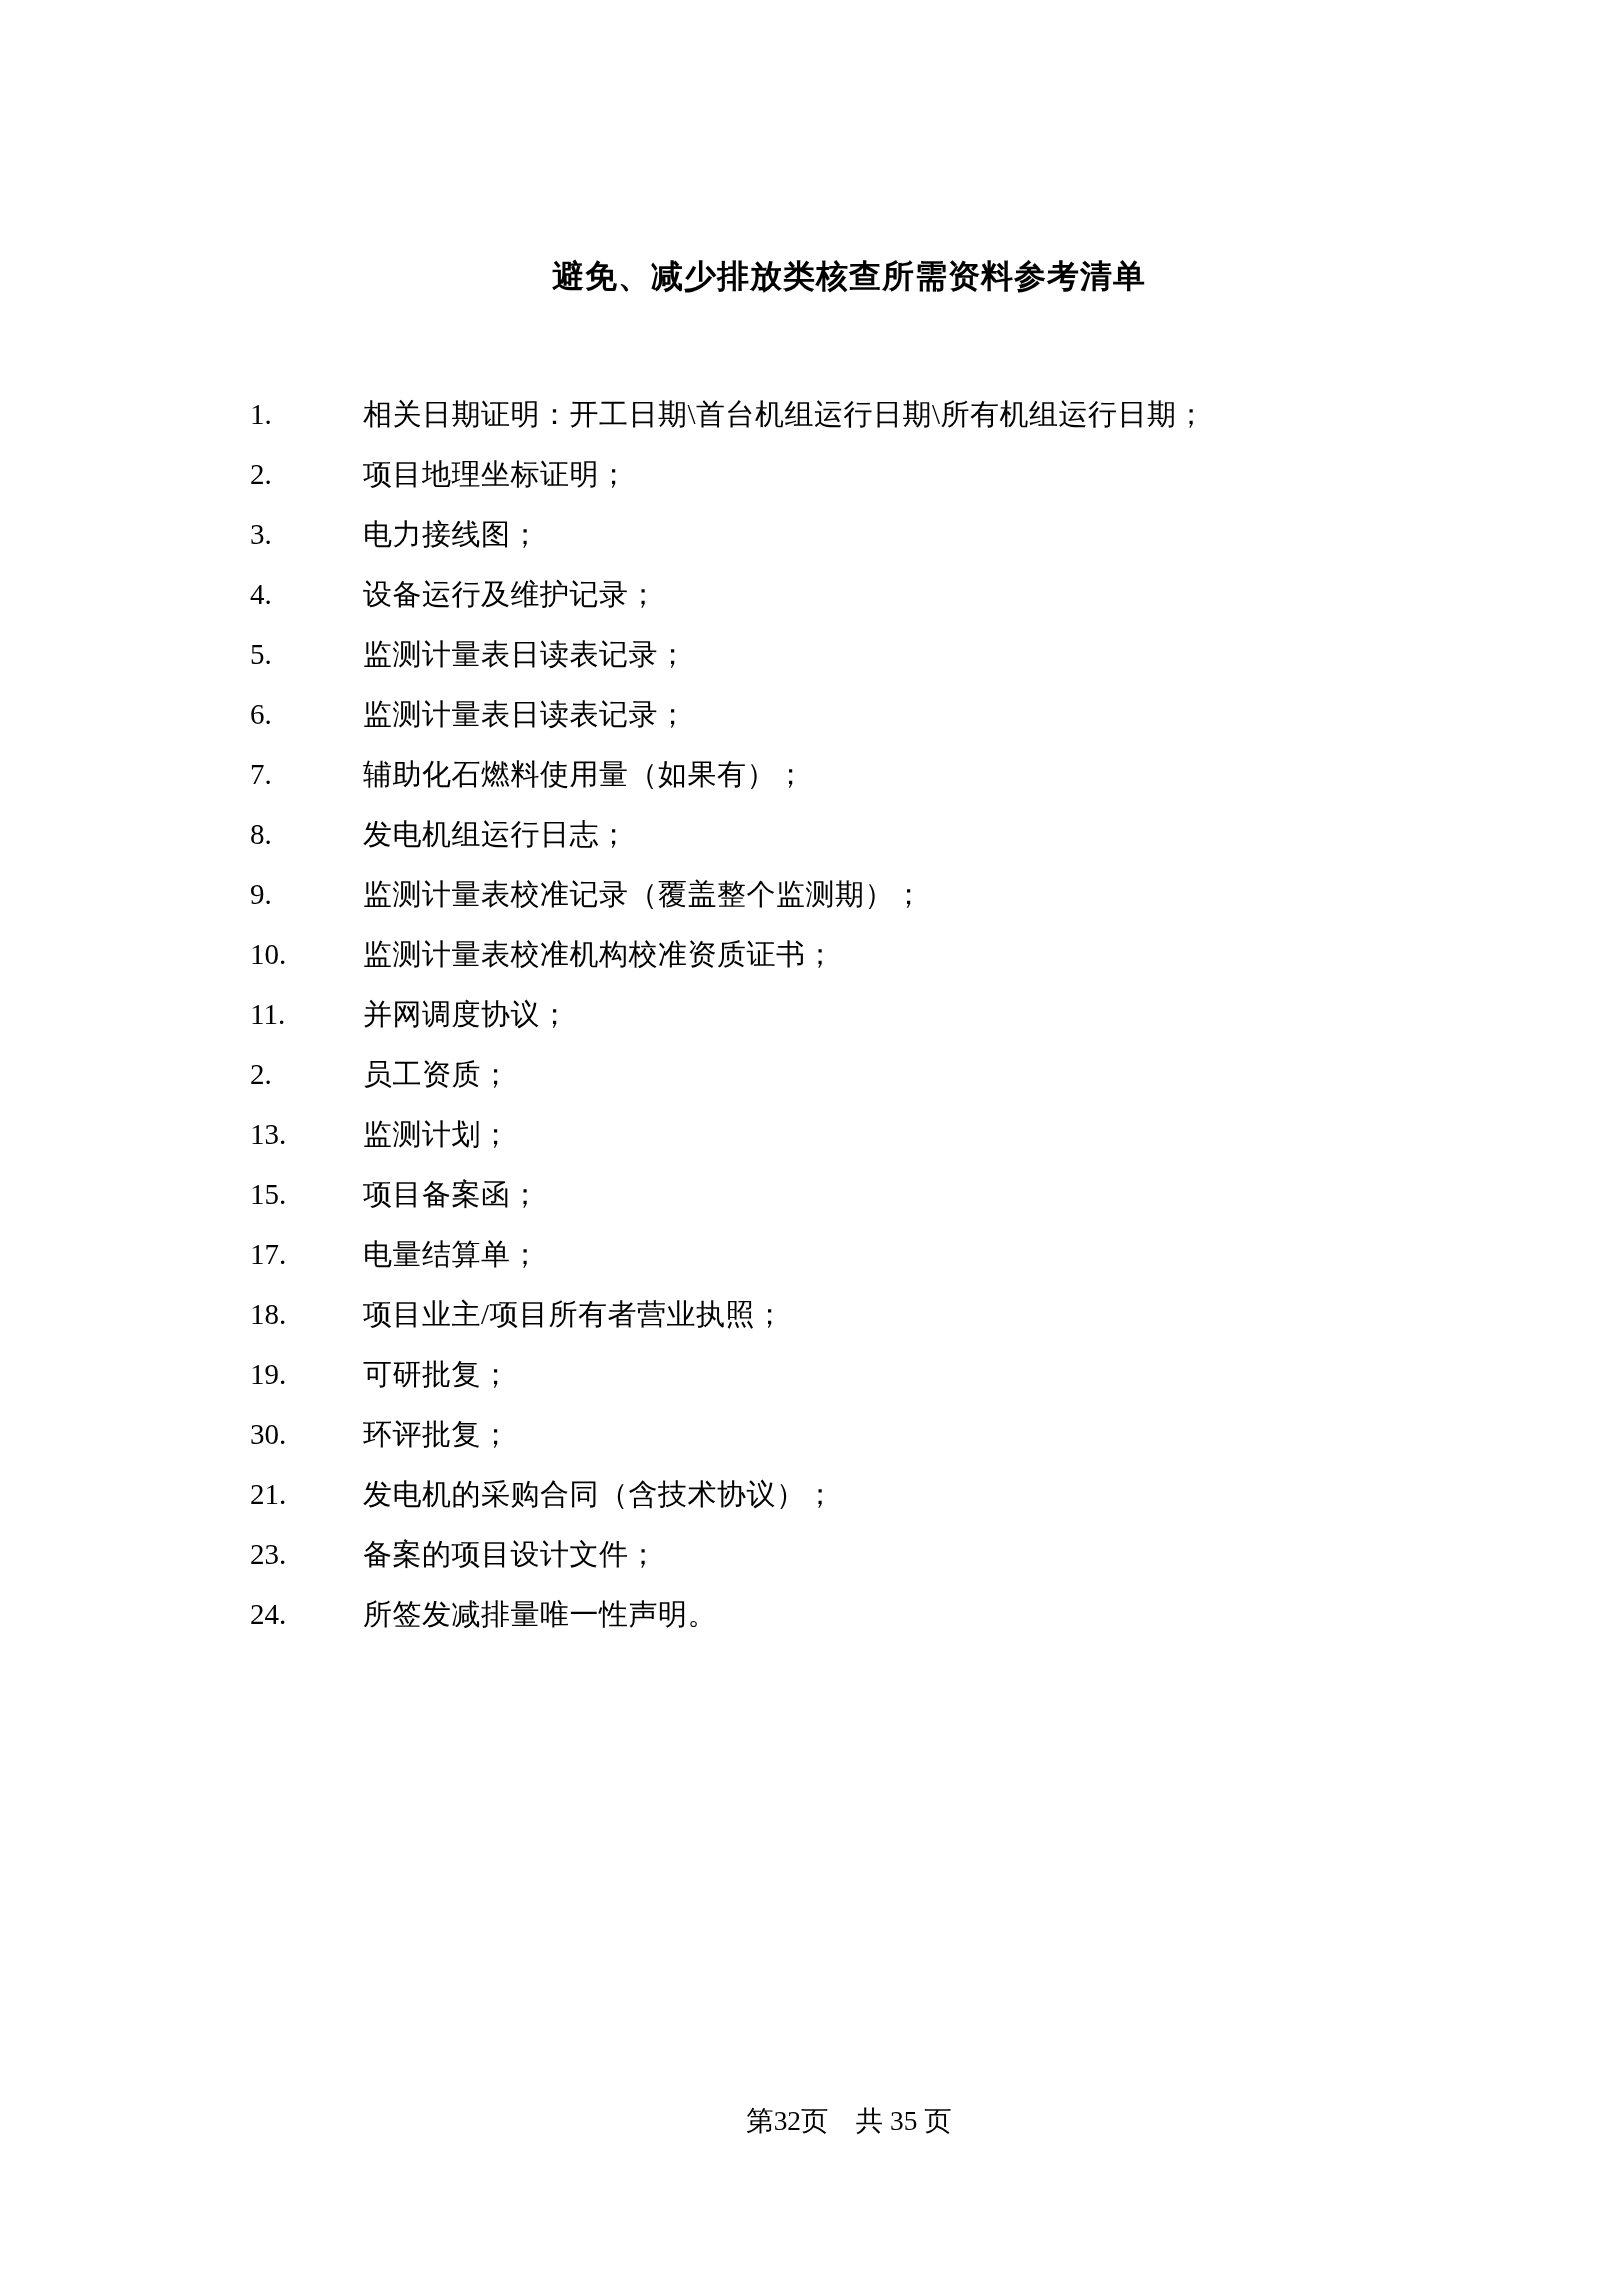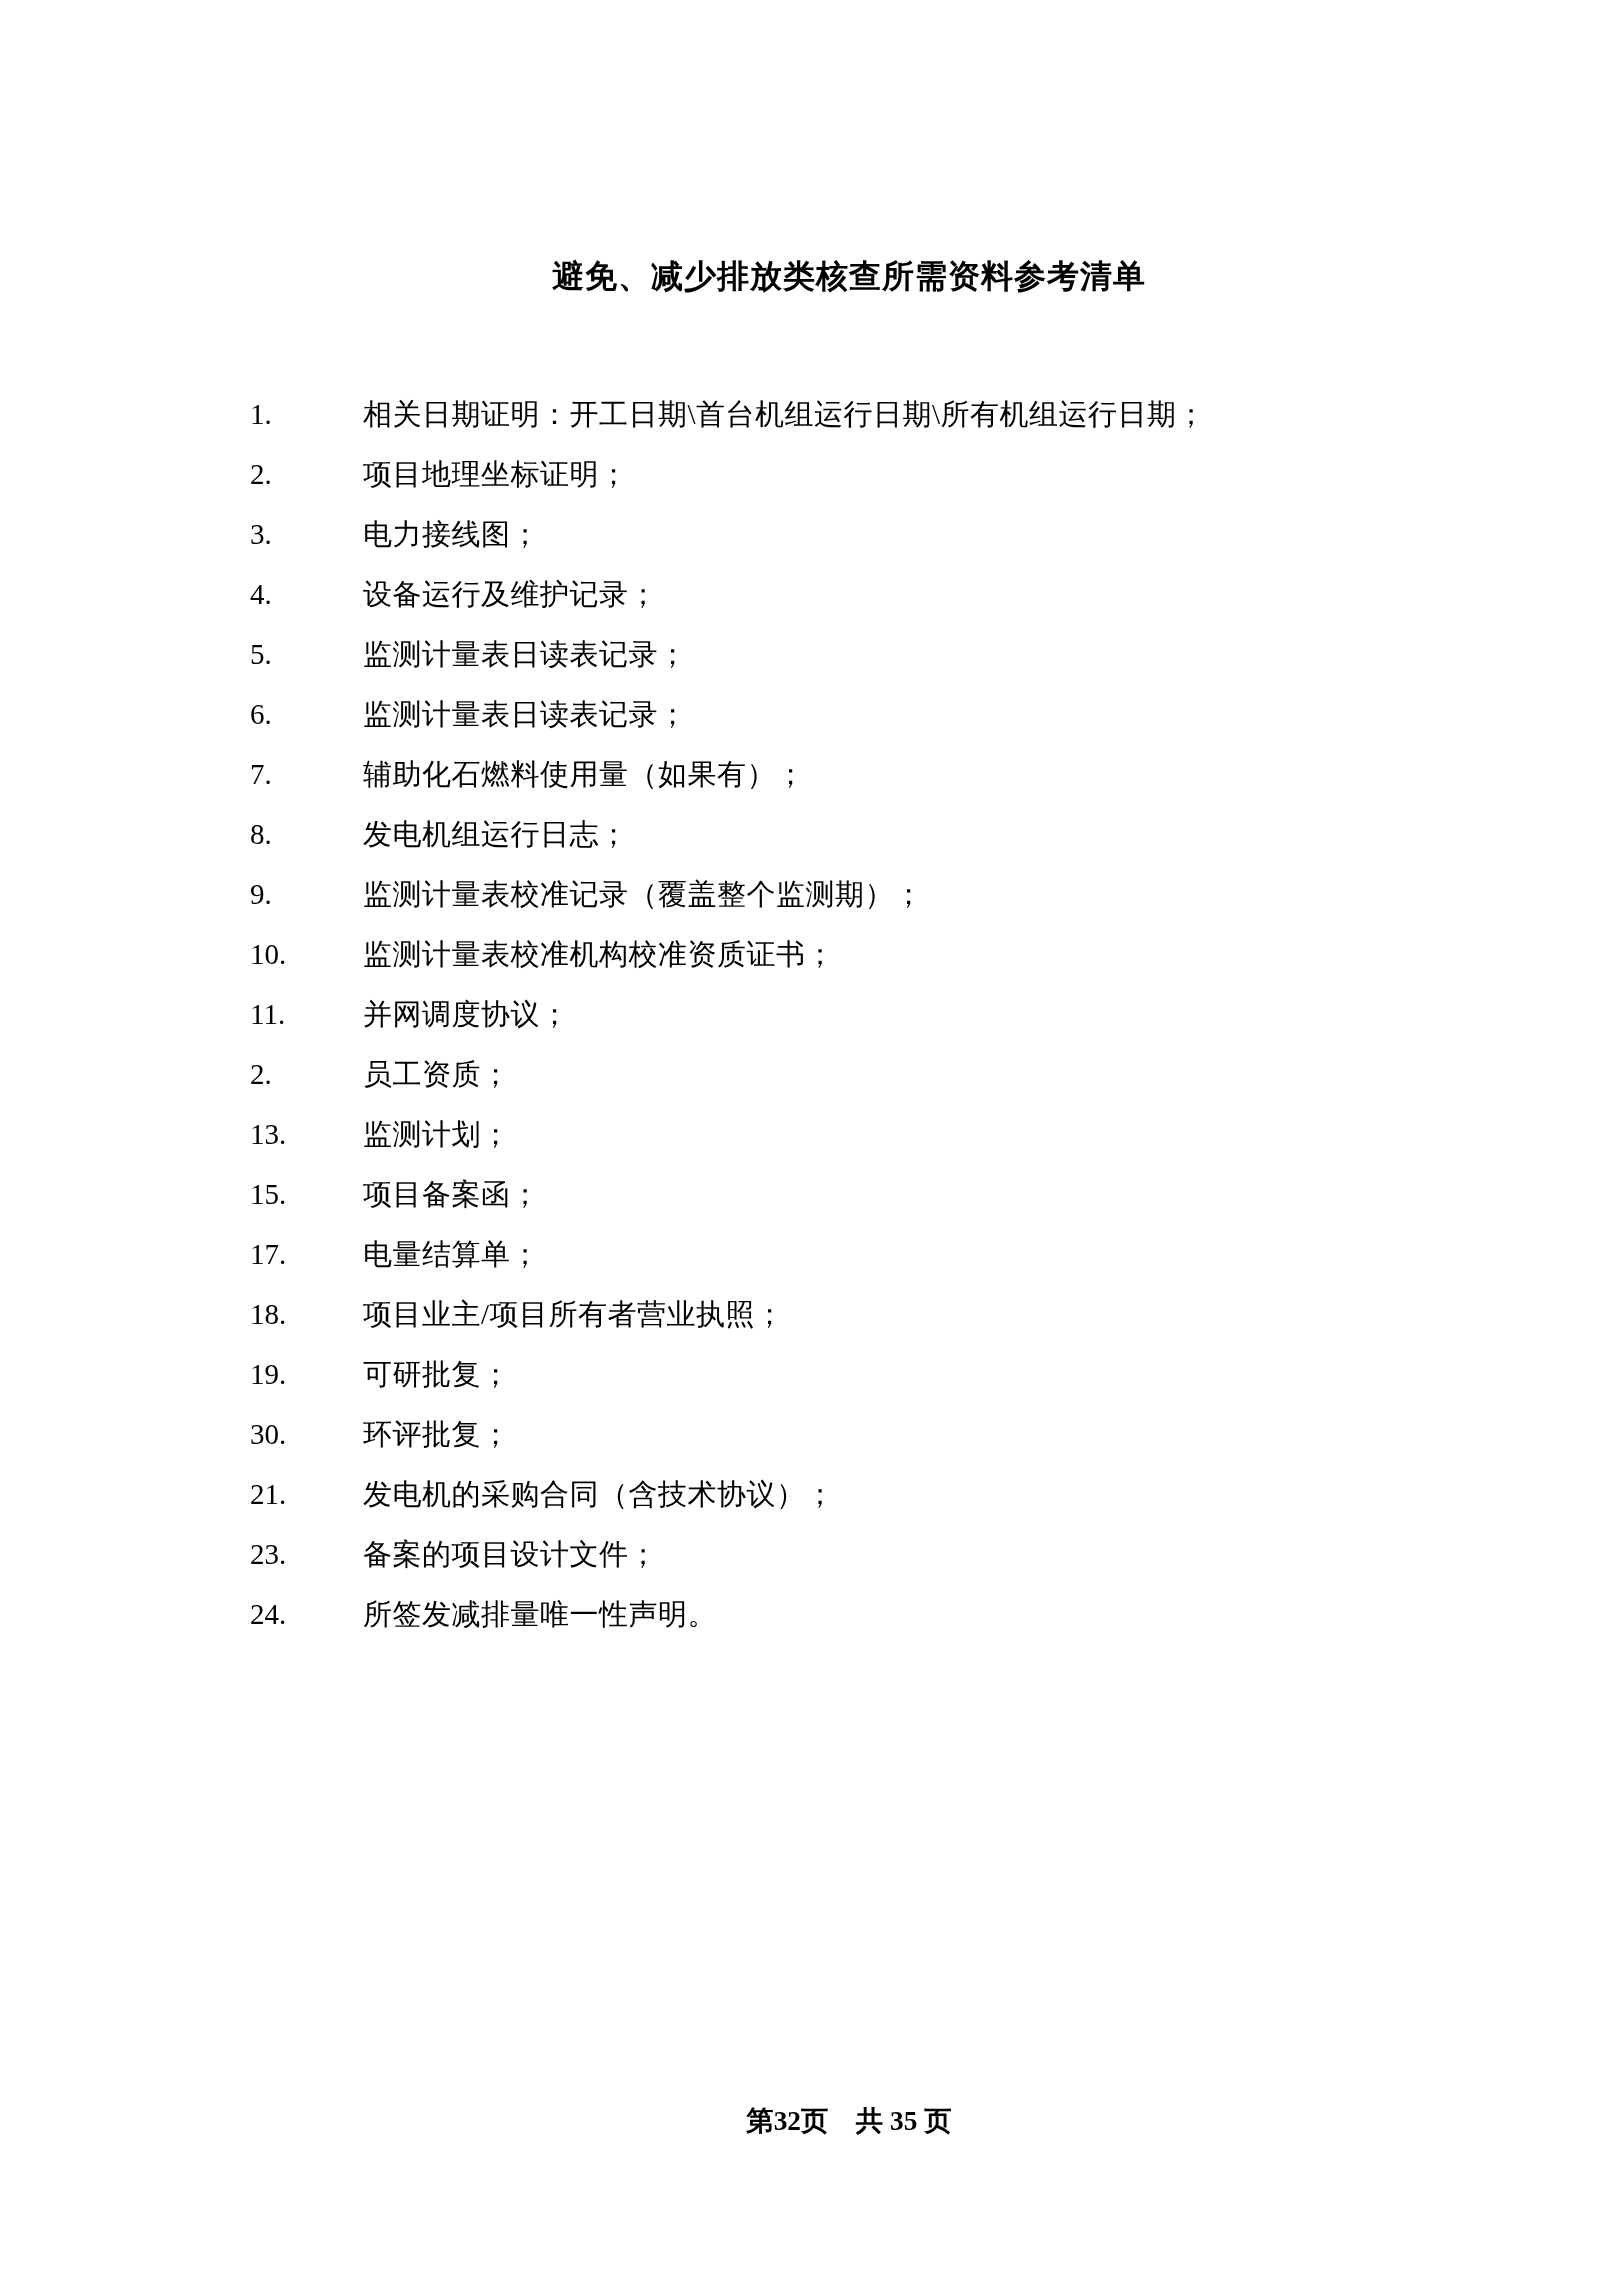--- a/index.html
+++ b/index.html
@@ -48,21 +48,20 @@
     letter-spacing: 0.5px;
   }
   .footer {
     position: absolute;
     left: 250px;
     right: 173px;
     top: 2105px;
     text-align: center;
     font-size: 27.4px;
     line-height: 33px;
-    font-weight: bold;
   }
 </style>
 </head>
 <body>
 
 <div class="page">
   <h1 class="title">避免、减少排放类核查所需资料参考清单</h1>
 
   <ol class="list" id="checklist">
       <li class="row">

